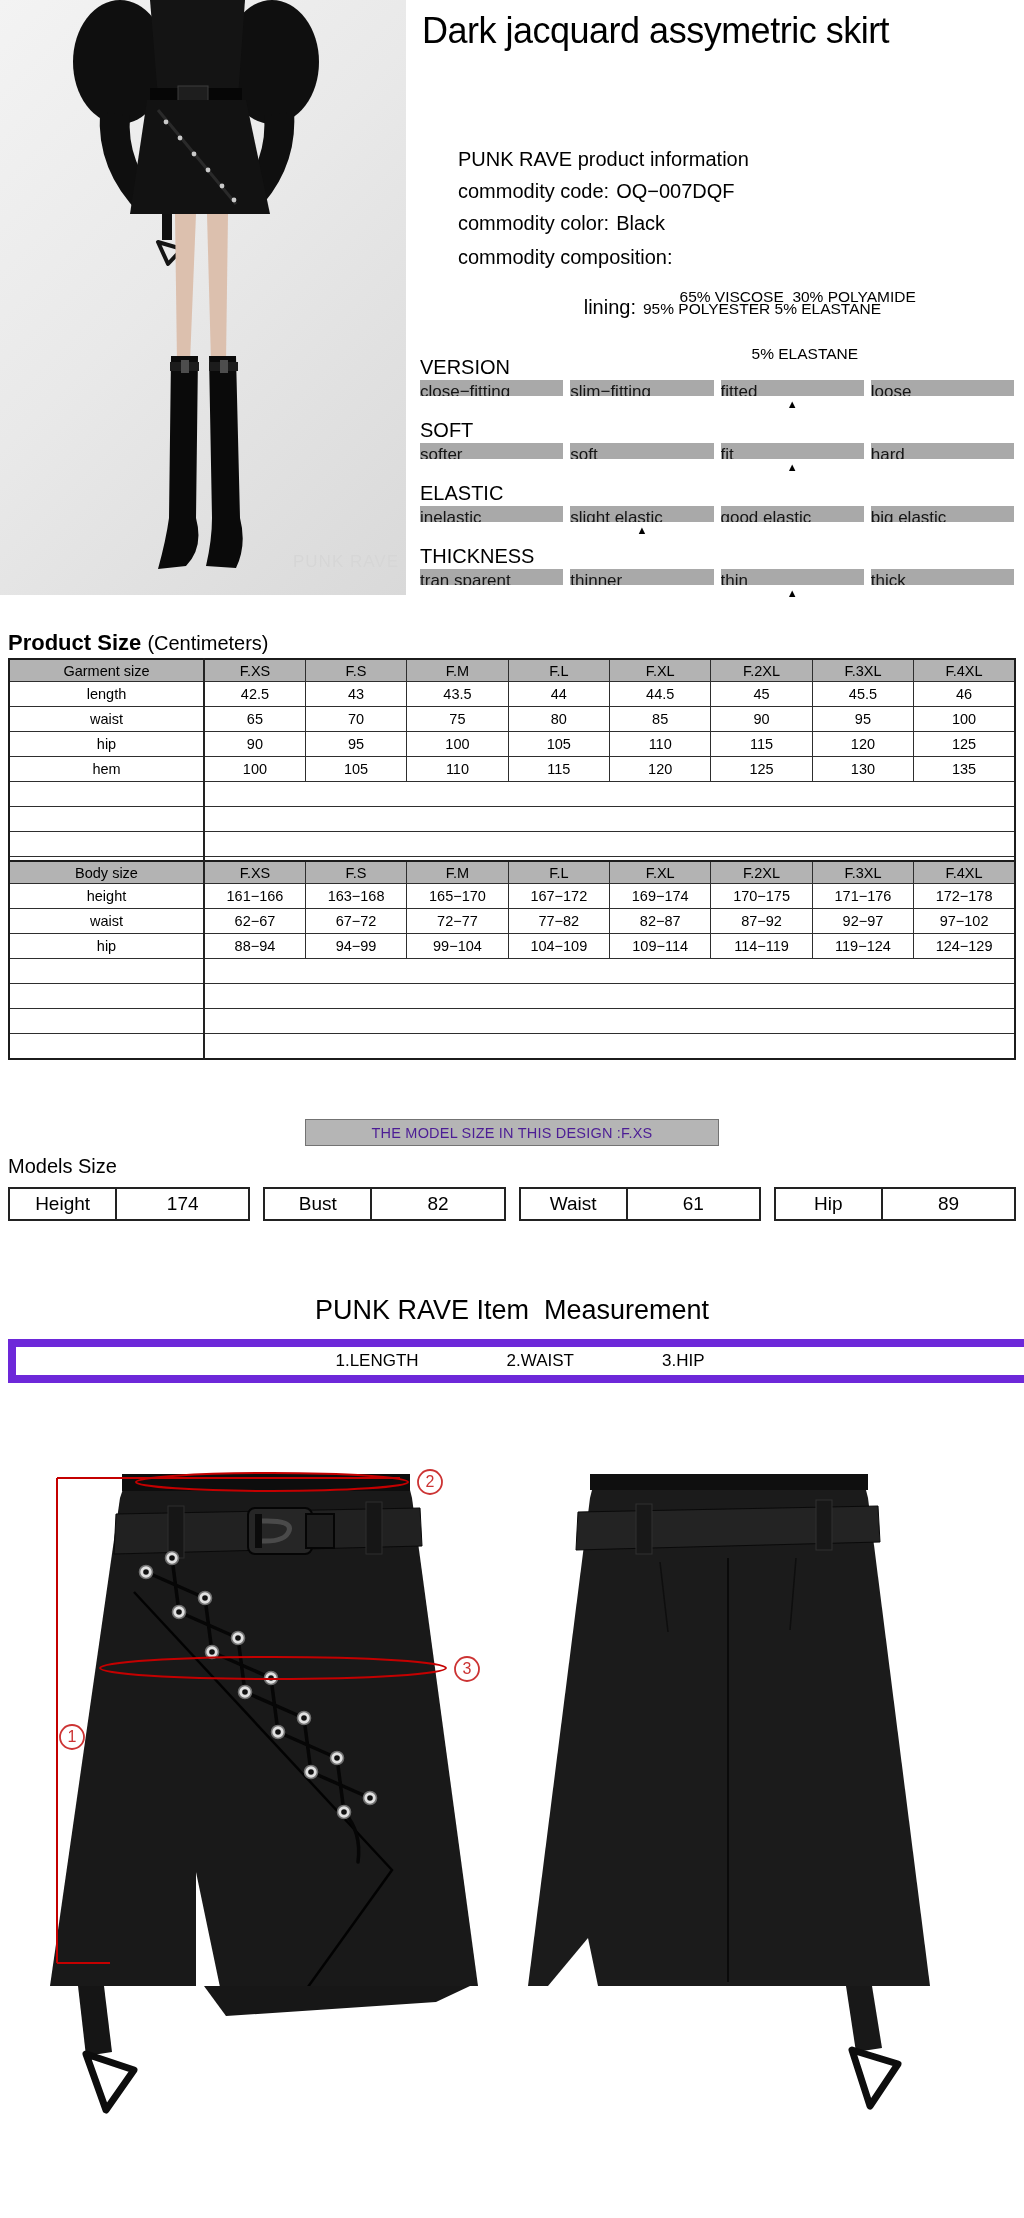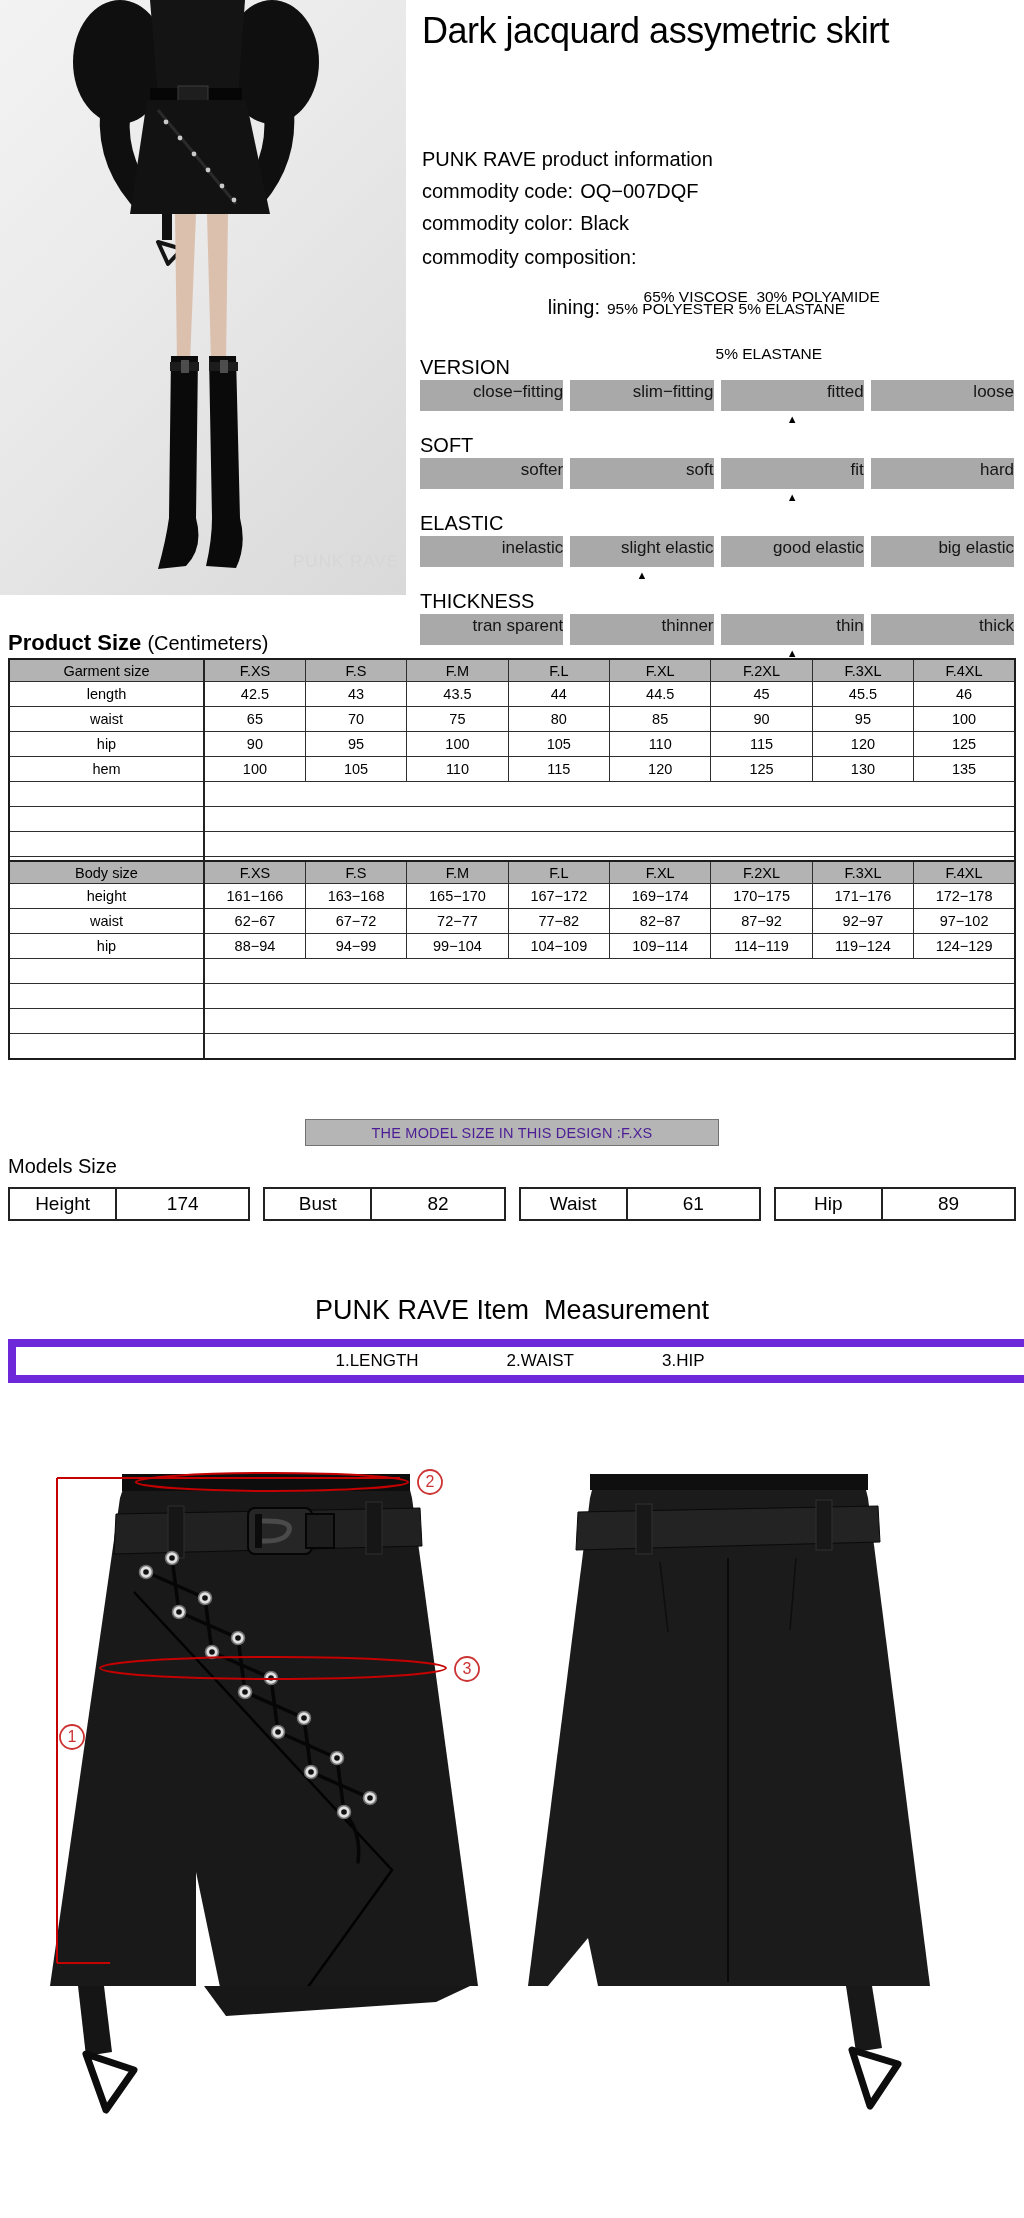--- a/index.html
+++ b/index.html
@@ -5,33 +5,33 @@
   html,body{margin:0;padding:0;background:#fff;}
   .page{position:relative;width:1024px;height:2218px;background:#ffffff;
         font-family:"Liberation Sans",sans-serif;color:#000;overflow:hidden;}
 
   
   .photo{position:absolute;left:0;top:0;width:406px;height:595px;
          background:linear-gradient(135deg,#f3f3f3 0%,#e9e9e9 45%,#d9d9d9 100%);}
 
   
   .title{position:absolute;left:422px;top:10px;font-size:36px;letter-spacing:-0.5px;white-space:nowrap;}
-  .info-line{position:absolute;display:flex;align-items:baseline;white-space:pre-wrap;}
+  .info-line{position:absolute;display:flex;align-items:baseline;white-space:pre-wrap;margin-left:36px;}
   .info-label{font-size:20px;}
   .info-value{font-size:20px;margin-left:7px;}
   .info-value-sm{font-size:15.5px;margin-left:7px;line-height:19px;}
   .comp-line2{padding-left:72px;}
   .lbl-right{display:inline-block;width:178px;text-align:right;font-size:20px;}
 
   
   .attr-wrap{position:absolute;left:420px;top:356px;width:594px;}
   .attr-section{margin-bottom:9px;}
   .attr-title{font-size:20px;line-height:22px;margin-bottom:2px;}
   .attr-row,.attr-arrow-row{display:grid;grid-template-columns:repeat(4,1fr);gap:7px;}
-  .attr-cell{background:#a9a9a9;height:31px;line-height:23px;text-align:right;
+  .attr-cell{background:#a9a9a9;height:16px;line-height:23px;text-align:left;
              font-size:17px;color:#151515;overflow:hidden;white-space:nowrap;}
   .attr-arrow{text-align:center;font-size:11px;line-height:12px;margin-top:2px;color:#000;}
 
   
   .ps-heading{position:absolute;left:8px;top:630px;font-size:22px;}
   .ps-heading .main{font-weight:bold;}
   .ps-heading .sub{font-weight:normal;font-size:20px;}
   .models-heading{position:absolute;left:8px;top:1155px;font-size:20px;}
   .meas-heading{position:absolute;left:0;top:1295px;width:1024px;text-align:center;
                 font-size:27px;white-space:pre-wrap;}

